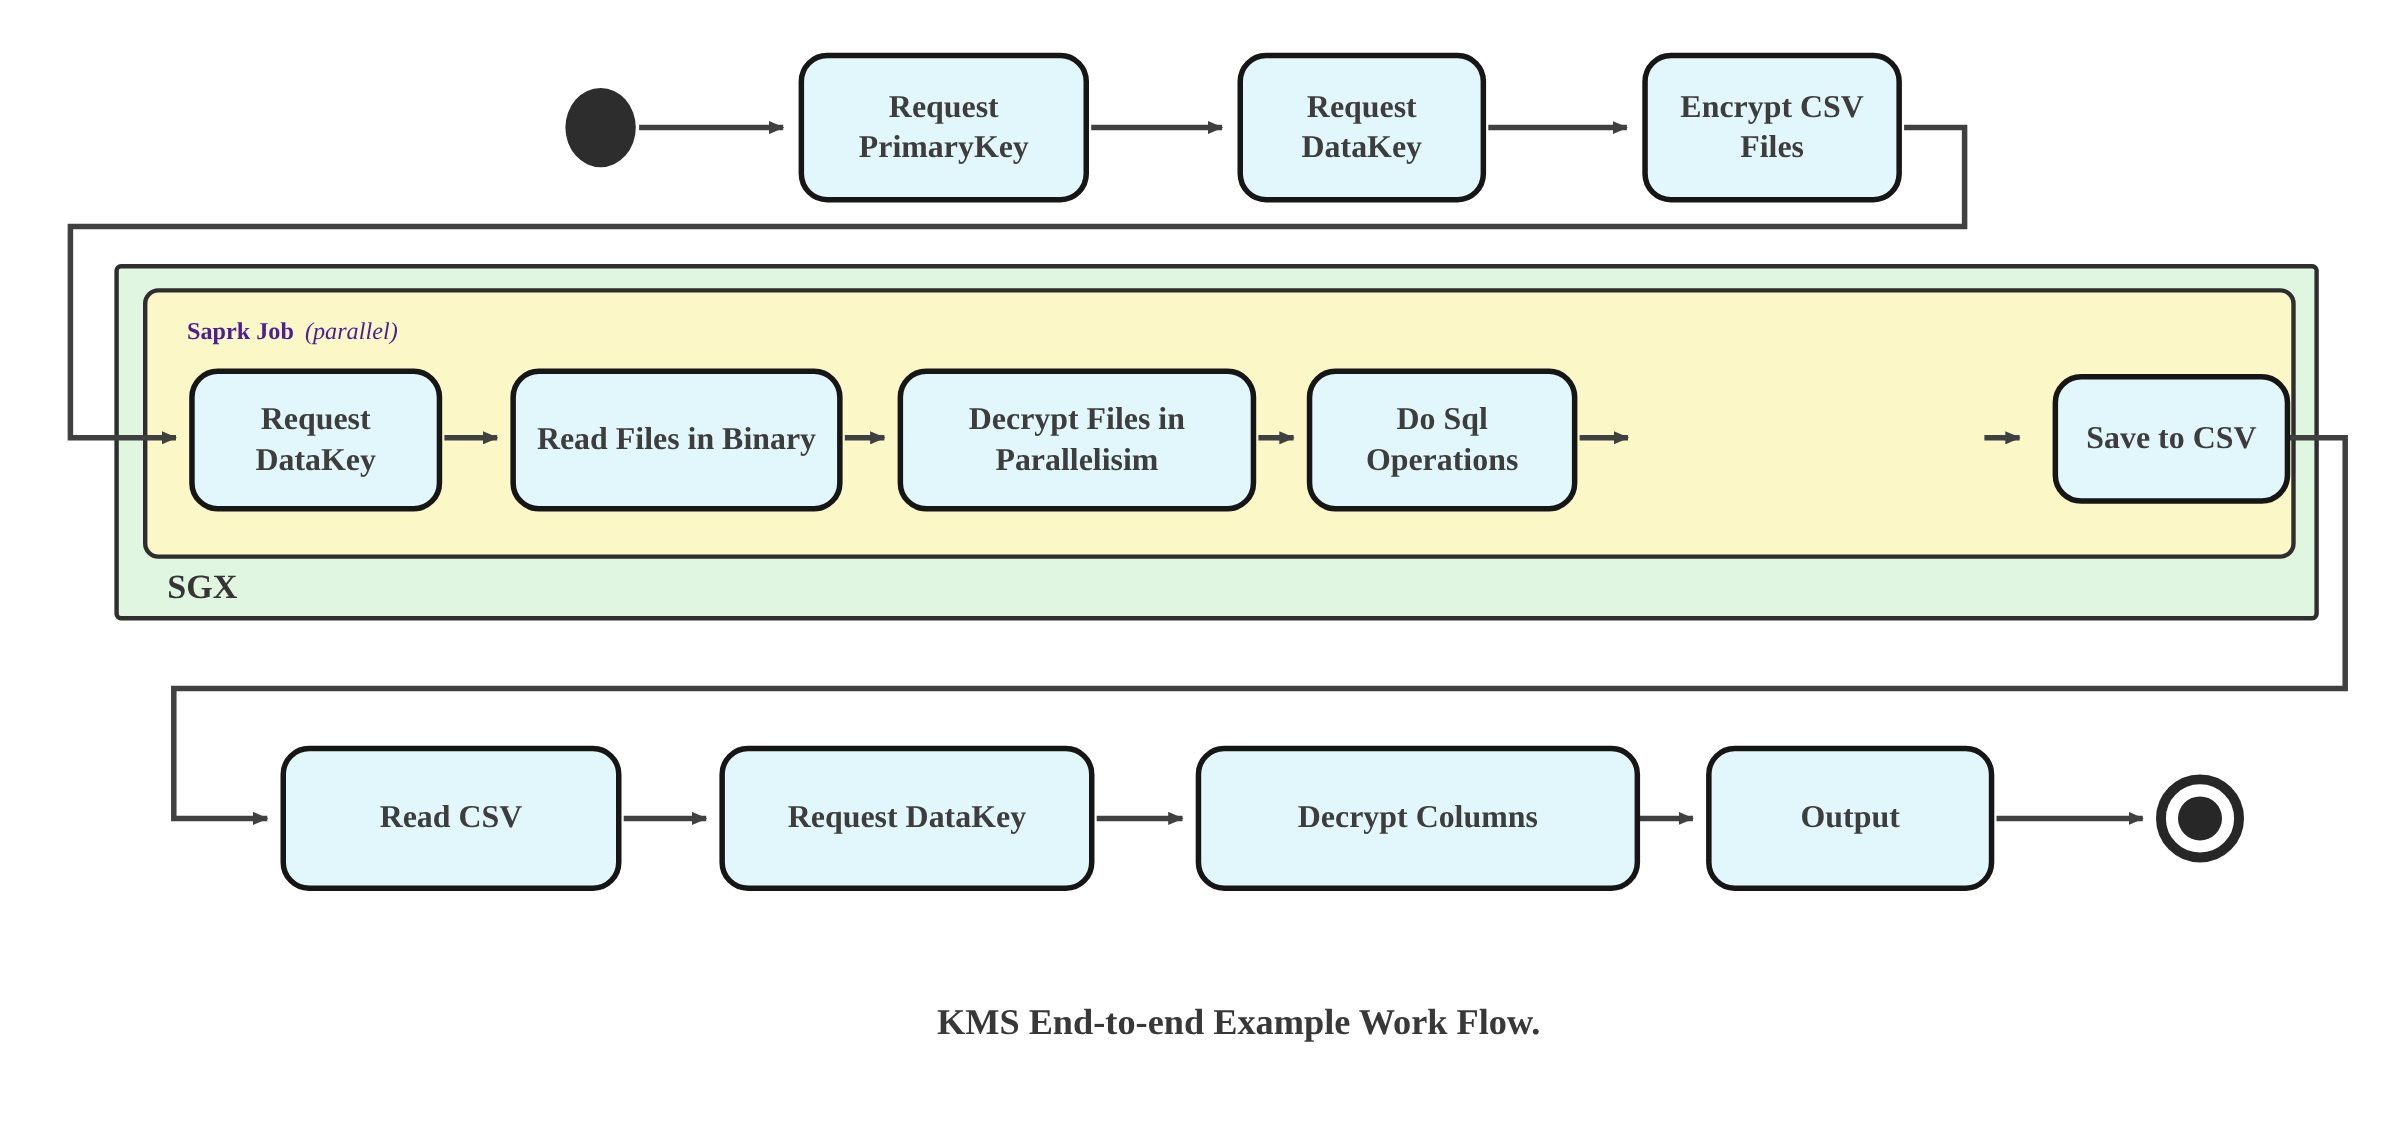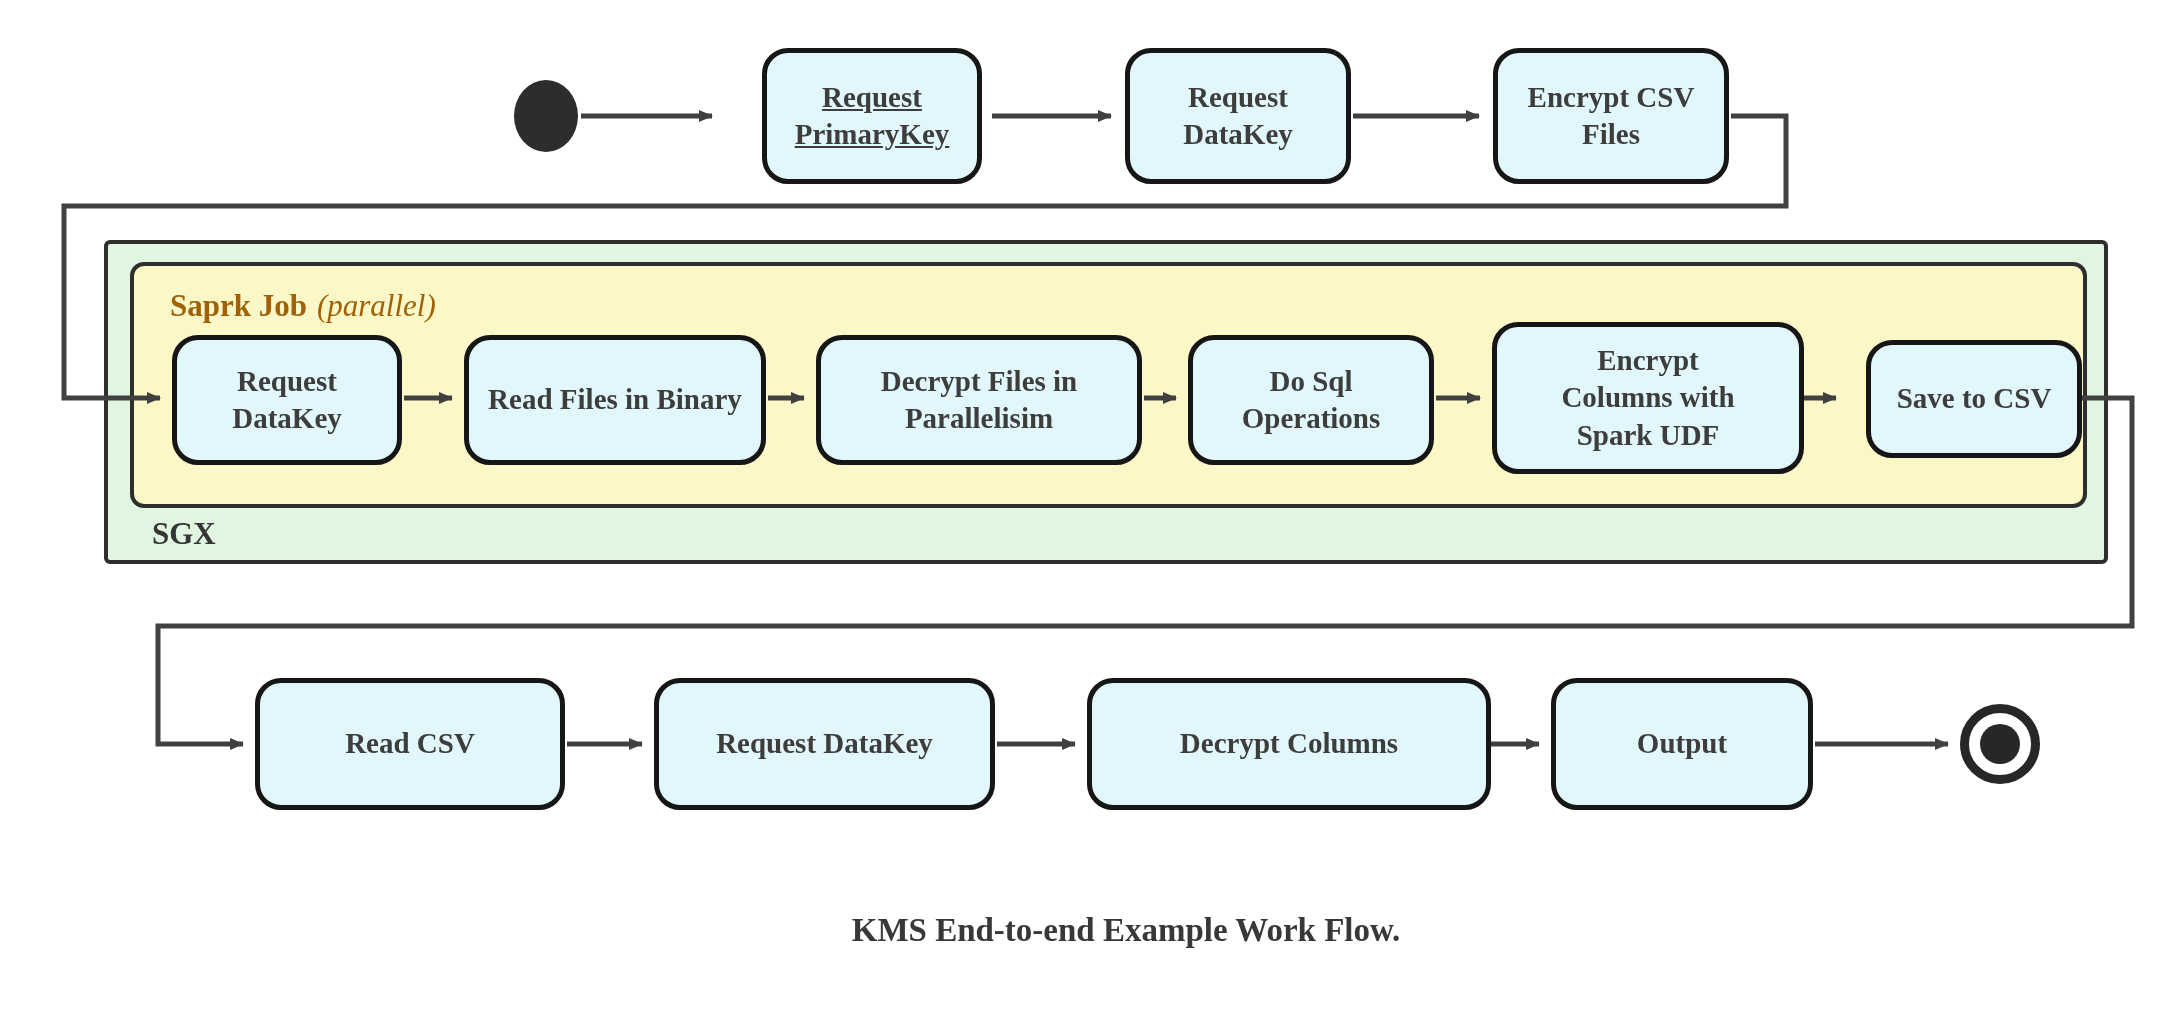--- a/index.html
+++ b/index.html
@@ -15,21 +15,21 @@
   .sgx{
     left:104px;top:240px;width:2004px;height:324px;
     background:#e0f6e0;border:4px solid #2e2e2e;border-radius:6px;
   }
   .spark{
     left:130px;top:262px;width:1957px;height:246px;
     background:#fcf7c6;border:4px solid #2e2e2e;border-radius:14px;
   }
   .spark-label{
     position:absolute;left:36px;top:22px;
-    font-size:31px;color:#a16207;white-space:nowrap;
+    font-size:22px;color:#4c1d95;white-space:nowrap;
   }
   .spark-label .bold{font-weight:bold;}
   .spark-label .ital{font-style:italic;font-weight:normal;margin-left:10px;}
   .sgx-label{
     position:absolute;left:44px;bottom:8px;
     font-size:31px;font-weight:bold;color:#353535;
   }
   
   svg.wires{position:absolute;left:0;top:0;z-index:2;}
   
@@ -102,29 +102,28 @@
       <path d="M1451 744 H1539" marker-end="url(#ah)"></path>
       <path d="M1815 744 H1948" marker-end="url(#ah)"></path>
     </g>
   </svg>
 
   <div class="start-dot"></div>
   <div class="end-state">
     <div class="dot"></div>
   </div>
 
-  <div class="node r-top" style="left:762px;width:220px;text-decoration:underline;">Request PrimaryKey</div>
+  <div class="node r-top" style="left:726px;width:264px;">Request PrimaryKey</div>
   <div class="node r-top" style="left:1125px;width:226px;">Request DataKey</div>
   <div class="node r-top" style="left:1493px;width:236px;">Encrypt CSV Files</div>
 
   <div class="node r-mid" style="left:172px;width:230px;">Request DataKey</div>
   <div class="node r-mid" style="left:464px;width:302px;">Read Files in Binary</div>
   <div class="node r-mid" style="left:816px;width:326px;">Decrypt Files in Parallelisim</div>
   <div class="node r-mid" style="left:1188px;width:246px;">Do Sql Operations</div>
-  <div class="node tight" style="left:1492px;top:322px;width:312px;height:152px;">Encrypt Columns with Spark UDF</div>
   <div class="node" style="left:1848px;top:340px;width:216px;height:118px;margin-left:18px;">Save to CSV</div>
 
   <div class="node r-bot" style="left:255px;width:310px;">Read CSV</div>
   <div class="node r-bot" style="left:654px;width:341px;">Request DataKey</div>
   <div class="node r-bot" style="left:1087px;width:404px;">Decrypt Columns</div>
   <div class="node r-bot" style="left:1551px;width:262px;">Output</div>
 
   <div class="caption">KMS End-to-end Example Work Flow.</div>
 
 </div>

